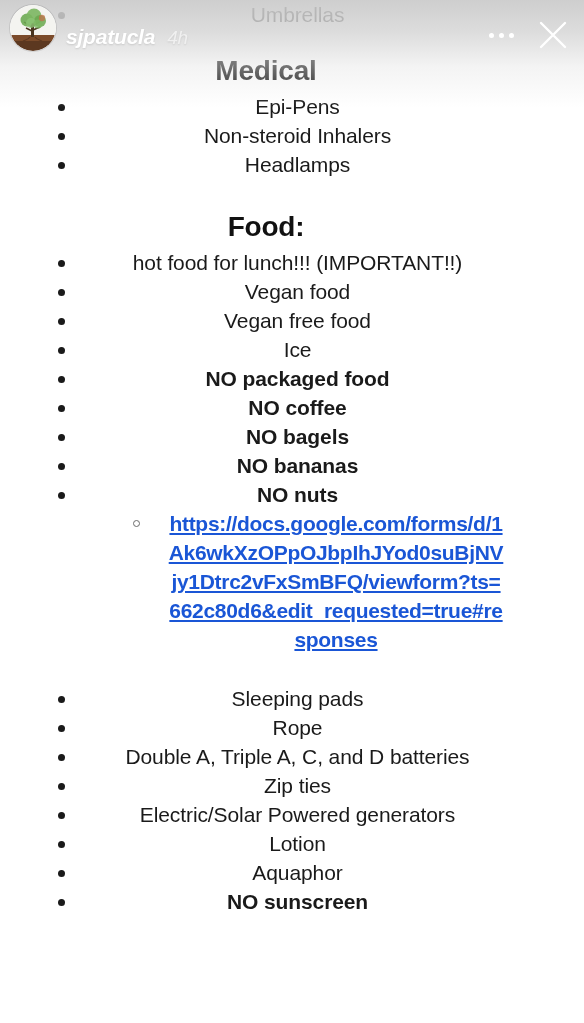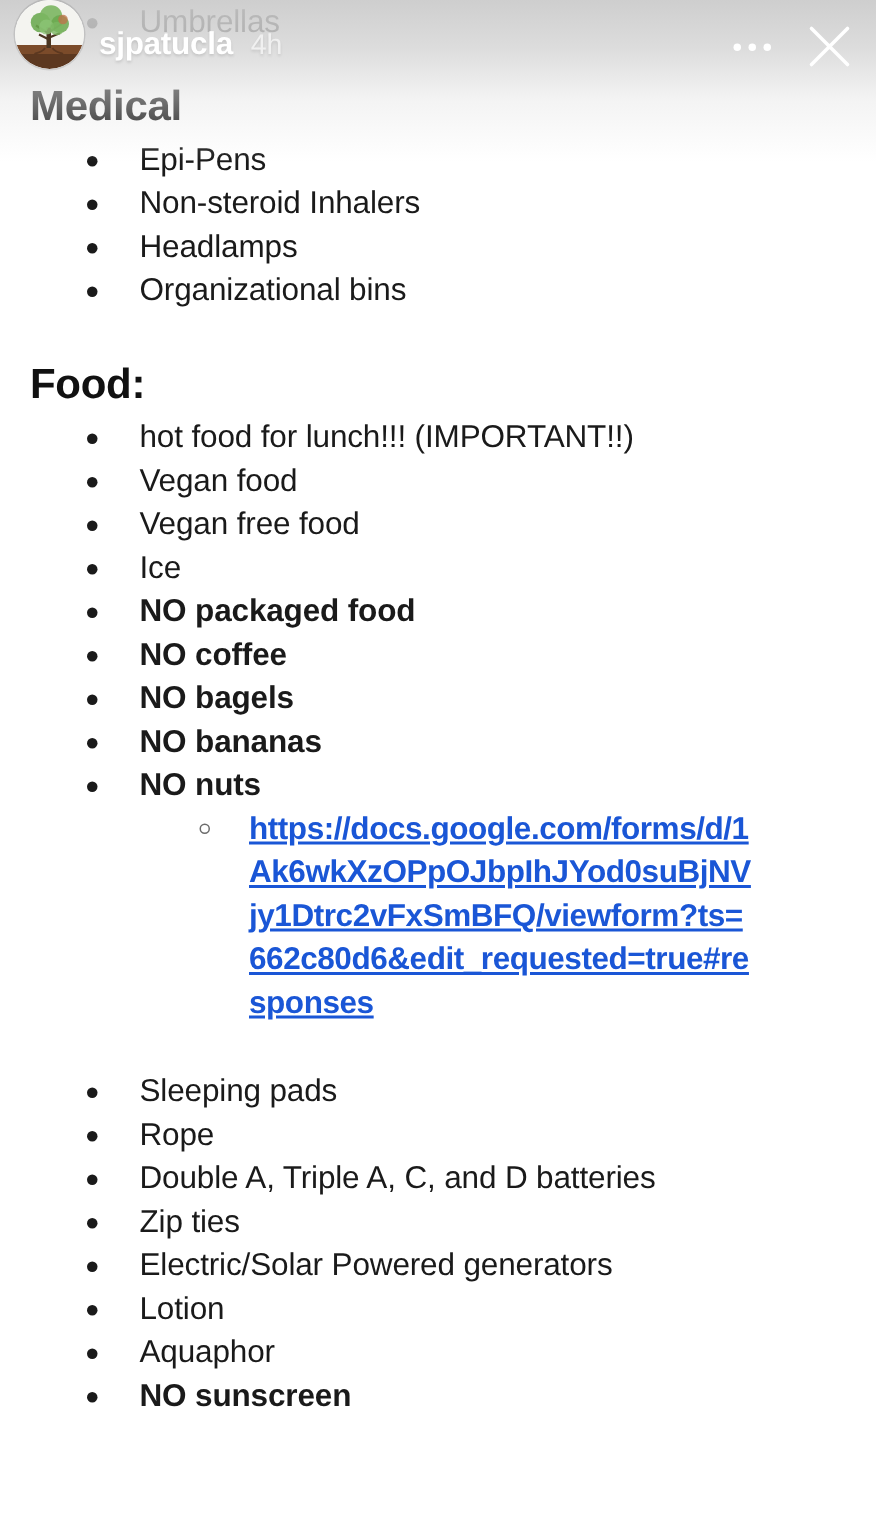--- a/index.html
+++ b/index.html
@@ -19,20 +19,21 @@
   }
 
   
   .note-content {
     position: absolute;
     left: 0;
     top: 0;
     width: 512px;
     padding: 0;
     box-sizing: border-box;
+    text-align: center;
   }
 
   .section {
     margin: 0;
     padding: 0;
   }
 
   .section-heading {
     font-size: 28px;
     font-weight: bold;
@@ -125,23 +126,24 @@
     pointer-events: none;
   }
 
   .story-header {
     position: absolute;
     left: 0;
     top: 0;
     width: 584px;
     height: 56px;
     display: flex;
-    align-items: flex-start;
+    align-items: center;
     padding: 0 14px 0 10px;
     box-sizing: border-box;
+    font-style: italic;
   }
 
   .avatar {
     width: 46px;
     height: 46px;
     border-radius: 50%;
     overflow: hidden;
     flex: 0 0 auto;
     position: relative;
     background: #ffffff;
@@ -213,21 +215,20 @@
     </ul>
 
     <div class="gap-md"></div>
 
     <div class="section">
       <div class="section-heading">Medical</div>
       <ul class="bullet-list">
         <li class="bullet-item">Epi-Pens</li>
         <li class="bullet-item">Non-steroid Inhalers</li>
         <li class="bullet-item">Headlamps</li>
-        <li class="bullet-item">Organizational bins</li>
       </ul>
     </div>
 
     <div class="gap-lg"></div>
 
     <div class="section">
       <div class="section-heading">Food:</div>
       <ul class="bullet-list">
         <li class="bullet-item">hot food for lunch!!! (IMPORTANT!!)</li>
         <li class="bullet-item">Vegan food</li>

